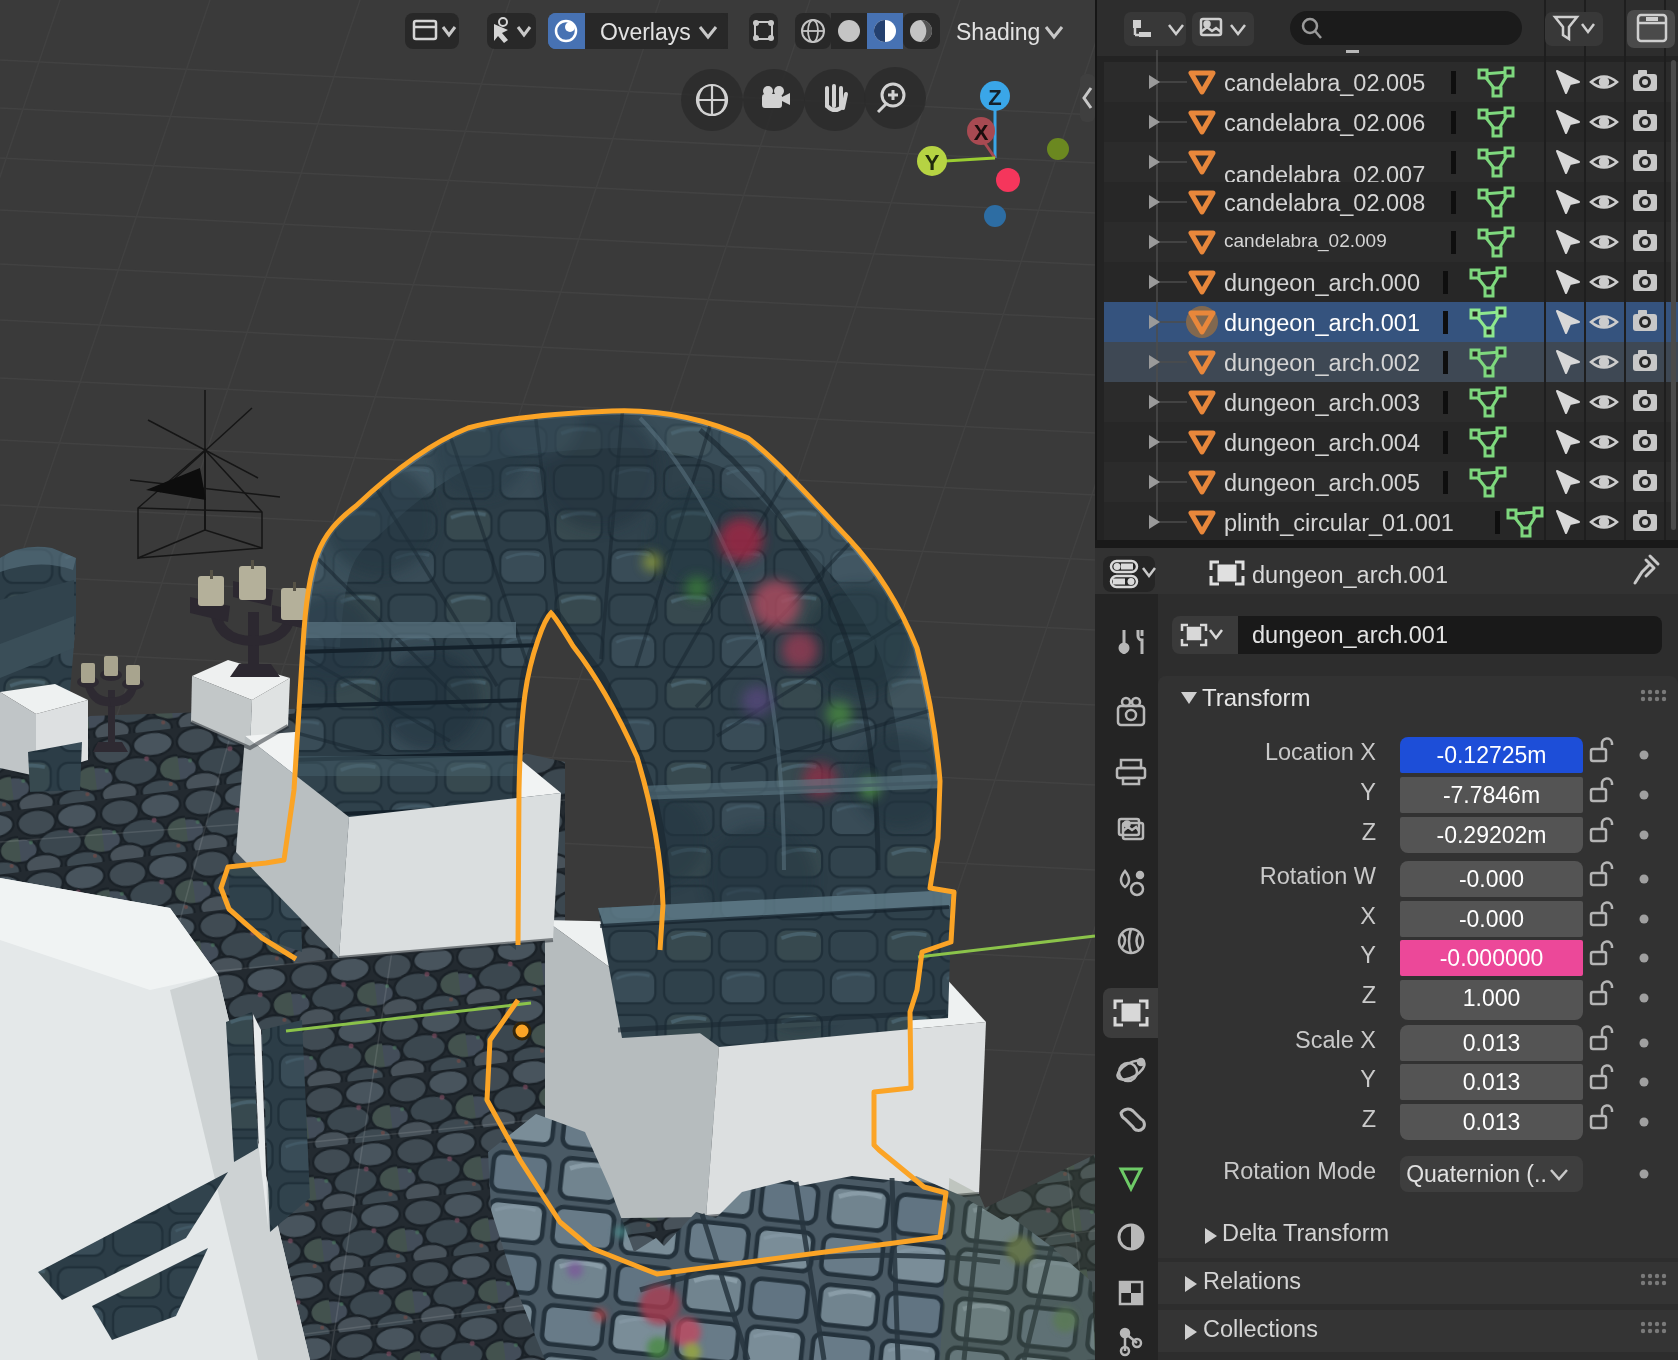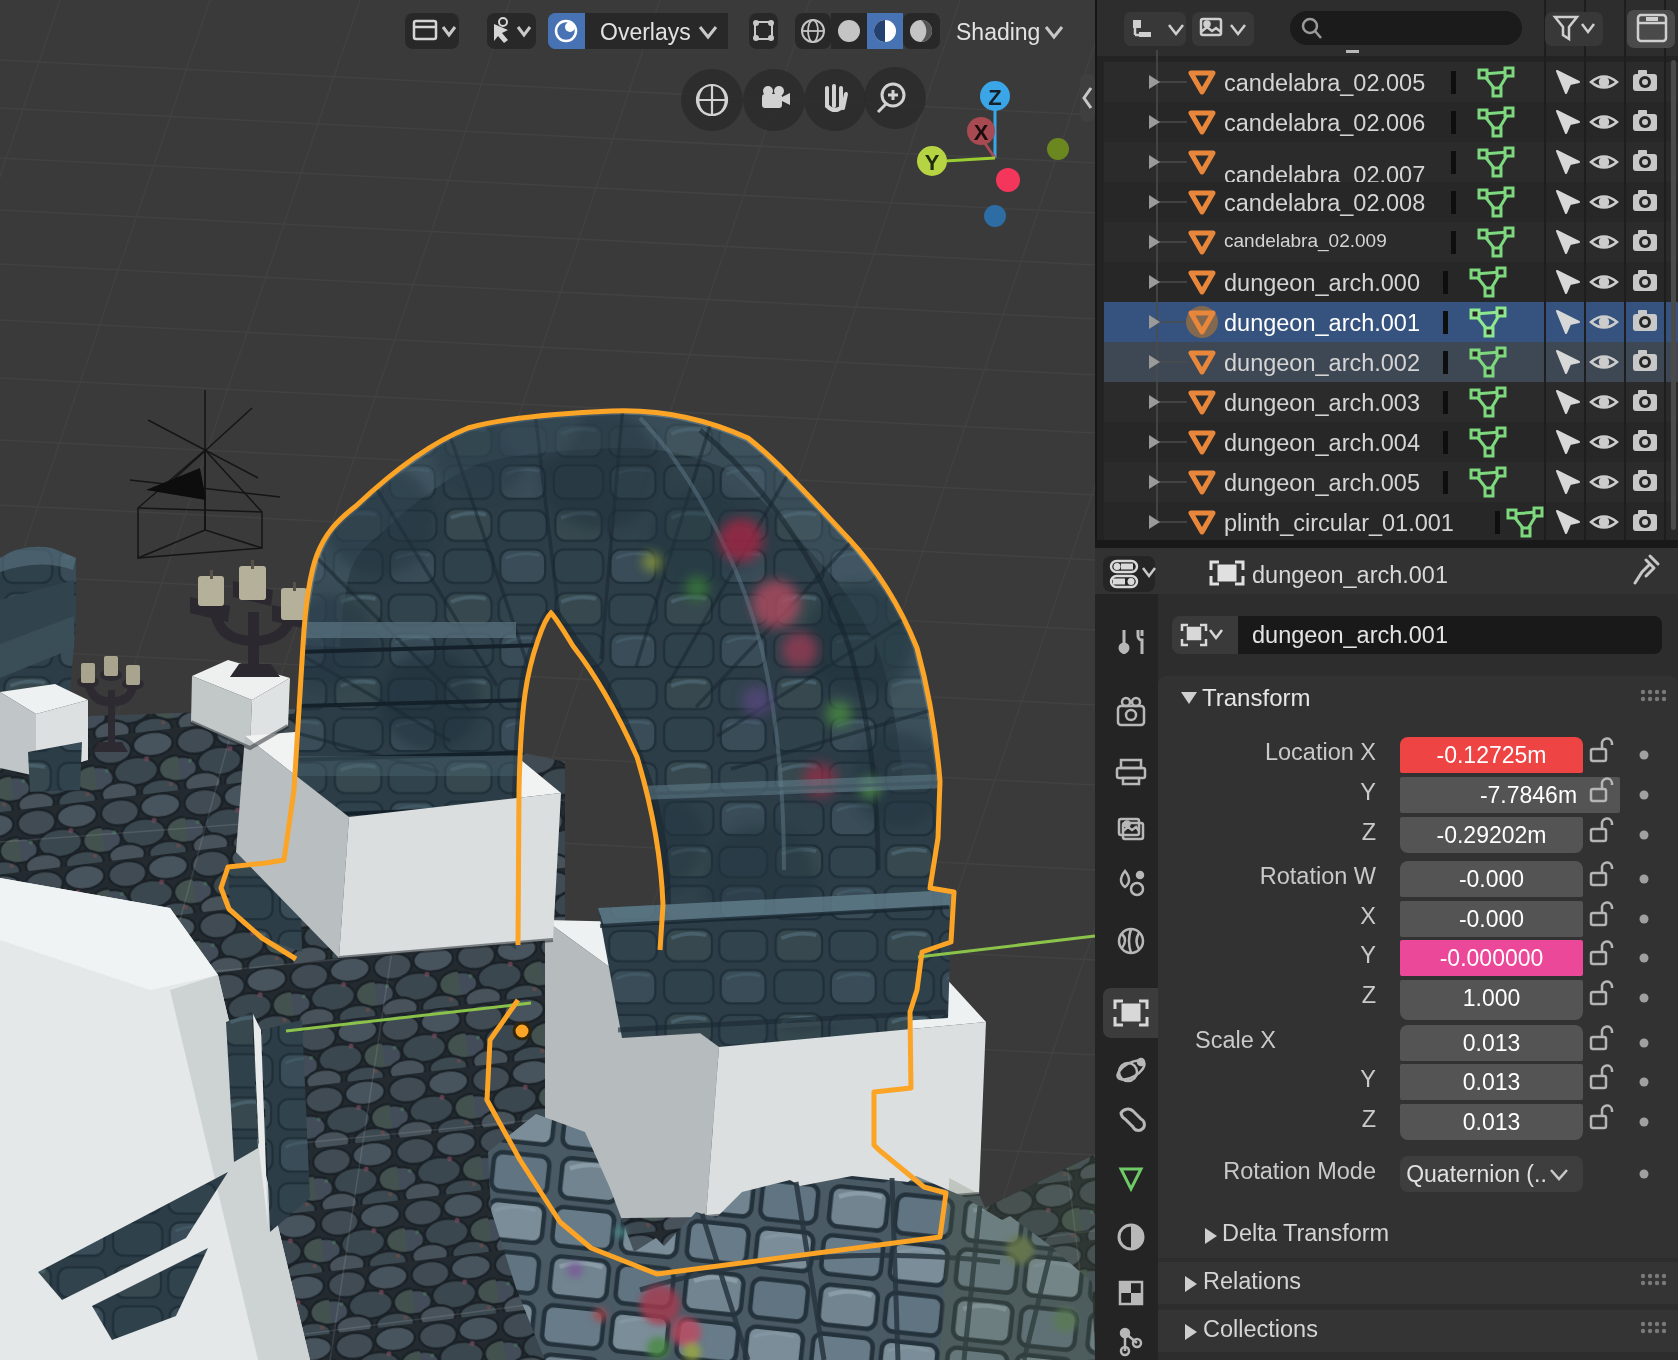--- a/index.html
+++ b/index.html
@@ -702,26 +702,26 @@
     <div class="abs" style="left:157px;top:622px;font-size:23.5px;color:#e3e3e3;">dungeon_arch.001</div>
     <div class="abs" style="left:63px;top:676px;width:520px;height:582px;background:#323232;border-radius:8px 8px 0 0;"></div>
     <div class="abs" style="left:107px;top:684px;font-size:24px;color:#e6e6e6;">Transform</div>
     <div class="abs" style="left:0px;top:739px;width:281px;font-size:23.5px;color:#c9c9c9;text-align:right;">Location X</div>
     <div class="abs" style="left:0px;top:779px;width:281px;font-size:23.5px;color:#c9c9c9;text-align:right;">Y</div>
     <div class="abs" style="left:0px;top:819px;width:281px;font-size:23.5px;color:#c9c9c9;text-align:right;">Z</div>
     <div class="abs" style="left:0px;top:863px;width:281px;font-size:23.5px;color:#c9c9c9;text-align:right;">Rotation W</div>
     <div class="abs" style="left:0px;top:903px;width:281px;font-size:23.5px;color:#c9c9c9;text-align:right;">X</div>
     <div class="abs" style="left:0px;top:942px;width:281px;font-size:23.5px;color:#c9c9c9;text-align:right;">Y</div>
     <div class="abs" style="left:0px;top:982px;width:281px;font-size:23.5px;color:#c9c9c9;text-align:right;">Z</div>
-    <div class="abs" style="left:0px;top:1027px;width:281px;font-size:23.5px;color:#c9c9c9;text-align:center;">Scale X</div>
+    <div class="abs" style="left:0px;top:1027px;width:281px;font-size:23.5px;color:#c9c9c9;text-align:right;">Scale X</div>
     <div class="abs" style="left:0px;top:1066px;width:281px;font-size:23.5px;color:#c9c9c9;text-align:right;">Y</div>
     <div class="abs" style="left:0px;top:1106px;width:281px;font-size:23.5px;color:#c9c9c9;text-align:right;">Z</div>
     <div class="abs" style="left:0px;top:1158px;width:281px;font-size:23.5px;color:#c9c9c9;text-align:right;">Rotation Mode</div>
-    <div class="abs" style="left:305px;top:737px;width:183px;height:36px;background:#ef4444;border-radius:8px 8px 2px 2px;color:#ffffff;font-size:23px;text-align:center;line-height:36px;">-0.12725m</div>
-    <div class="abs" style="left:305px;top:777px;width:183px;height:36px;background:#545454;border-radius:2px;color:#ffffff;font-size:23px;text-align:center;line-height:36px;padding-left:37px;">-7.7846m</div>
+    <div class="abs" style="left:305px;top:737px;width:183px;height:36px;background:#1d4ed8;border-radius:8px 8px 2px 2px;color:#ffffff;font-size:23px;text-align:center;line-height:36px;">-0.12725m</div>
+    <div class="abs" style="left:305px;top:777px;width:183px;height:36px;background:#545454;border-radius:2px;color:#ffffff;font-size:23px;text-align:center;line-height:36px;">-7.7846m</div>
     <div class="abs" style="left:305px;top:817px;width:183px;height:36px;background:#545454;border-radius:2px 2px 8px 8px;color:#ffffff;font-size:23px;text-align:center;line-height:36px;">-0.29202m</div>
     <div class="abs" style="left:305px;top:861px;width:183px;height:36px;background:#545454;border-radius:8px 8px 2px 2px;color:#ffffff;font-size:23px;text-align:center;line-height:36px;">-0.000</div>
     <div class="abs" style="left:305px;top:901px;width:183px;height:36px;background:#545454;border-radius:2px;color:#ffffff;font-size:23px;text-align:center;line-height:36px;">-0.000</div>
     <div class="abs" style="left:305px;top:940px;width:183px;height:36px;background:#ec4899;border-radius:2px;color:#ffffff;font-size:23px;text-align:center;line-height:36px;">-0.000000</div>
     <div class="abs" style="left:305px;top:980px;width:183px;height:40px;background:#545454;border-radius:2px 2px 8px 8px;color:#ffffff;font-size:23px;text-align:center;line-height:36px;">1.000</div>
     <div class="abs" style="left:305px;top:1025px;width:183px;height:36px;background:#545454;border-radius:8px 8px 2px 2px;color:#ffffff;font-size:23px;text-align:center;line-height:36px;">0.013</div>
     <div class="abs" style="left:305px;top:1064px;width:183px;height:36px;background:#545454;border-radius:2px;color:#ffffff;font-size:23px;text-align:center;line-height:36px;">0.013</div>
     <div class="abs" style="left:305px;top:1104px;width:183px;height:36px;background:#545454;border-radius:2px 2px 8px 8px;color:#ffffff;font-size:23px;text-align:center;line-height:36px;">0.013</div>
     <div class="abs" style="left:305px;top:1156px;width:183px;height:36px;background:#3e3e3e;border-radius:8px;color:#e0e0e0;font-size:23px;text-align:center;line-height:36px;padding-right:30px;box-sizing:border-box;">Quaternion (..</div>
     <div class="abs" style="left:127px;top:1220px;font-size:23.5px;color:#d4d4d4;">Delta Transform</div>

